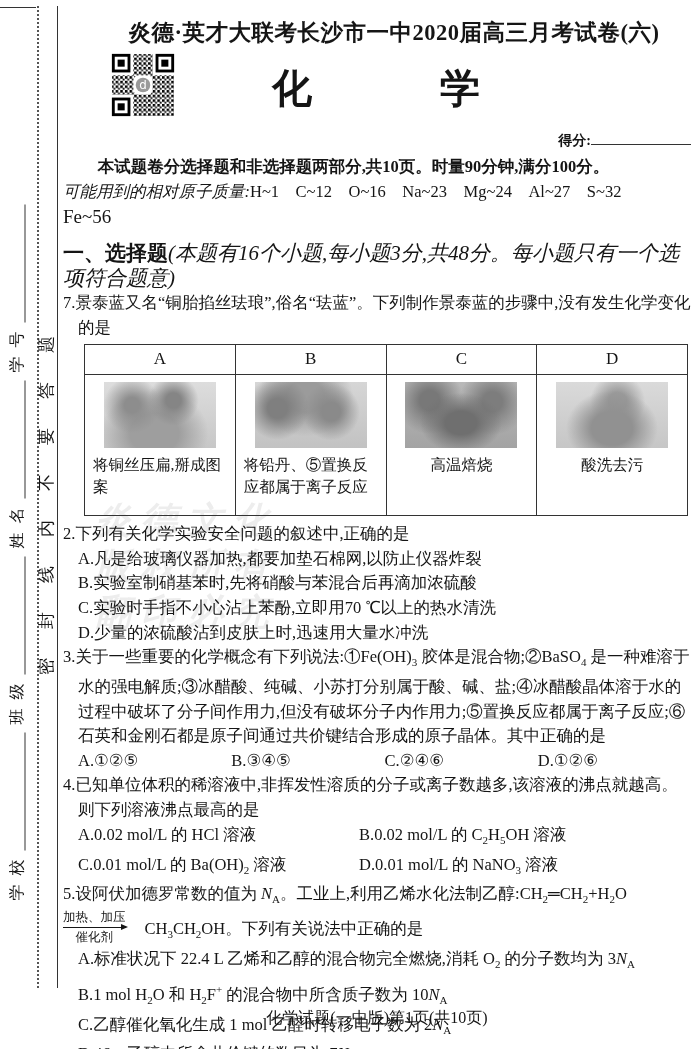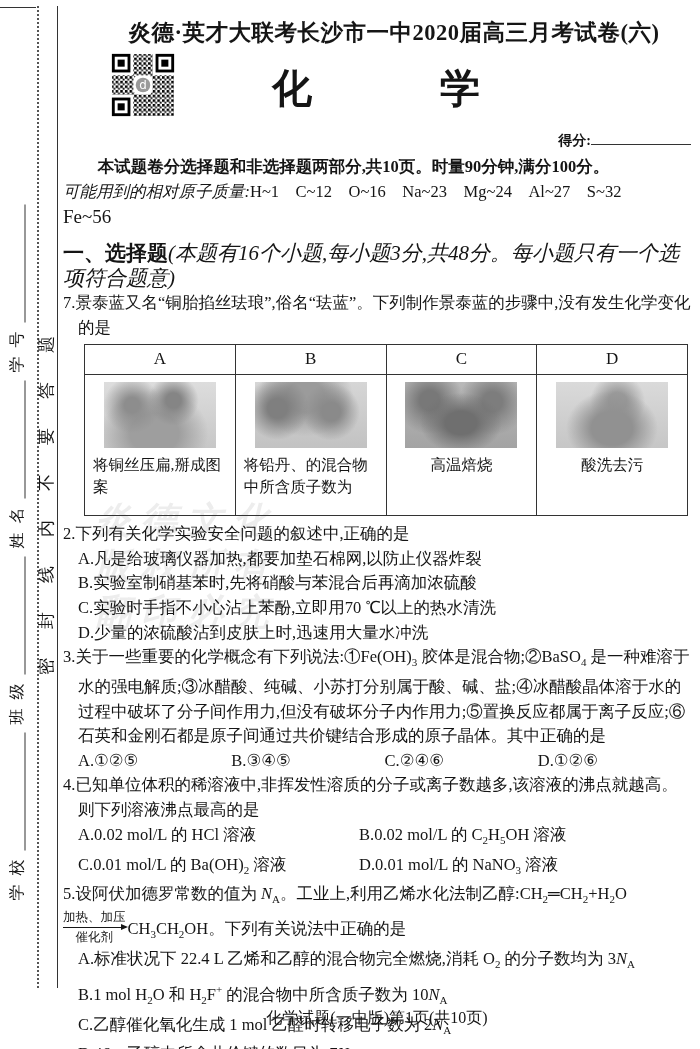--- a/index.html
+++ b/index.html
@@ -59,21 +59,21 @@
                     radial-gradient(ellipse at 45% 22%,#9b9b9b 0 22%,rgba(0,0,0,0) 55%),
                     linear-gradient(180deg,#d6d6d6,#c2c2c2);}
   .fig-c{background:radial-gradient(ellipse at 50% 62%,#6f6f6f 0 20%,rgba(0,0,0,0) 52%),
                     radial-gradient(circle at 22% 28%,#787878 0 10%,rgba(0,0,0,0) 34%),
                     radial-gradient(circle at 78% 30%,#7d7d7d 0 10%,rgba(0,0,0,0) 34%),
                     linear-gradient(180deg,#b9b9b9,#a3a3a3);}
   .fig-d{background:radial-gradient(ellipse at 50% 70%,#919191 0 26%,rgba(0,0,0,0) 58%),
                     radial-gradient(circle at 55% 30%,#9a9a9a 0 12%,rgba(0,0,0,0) 36%),
                     linear-gradient(180deg,#dadada,#c6c6c6);}
   
-  .cond{display:inline-block;vertical-align:middle;text-align:center;margin:0 2px 0 0;position:relative;top:-2px;}
+  .cond{display:inline-block;vertical-align:middle;text-align:center;margin:0 19px 0 0;position:relative;top:-2px;}
   .cond .t,.cond .b{display:block;font-size:12.5px;line-height:15px;letter-spacing:0;}
   .cond .bar{display:block;height:0;border-top:1.4px solid #151515;margin:2px 0;position:relative;}
   .cond .bar::after{content:"";position:absolute;right:-2px;top:-4.2px;
         border-left:7px solid #151515;border-top:3.6px solid transparent;border-bottom:3.6px solid transparent;}
   .footer{position:absolute;left:63px;width:628px;top:1008px;text-align:center;font-size:16px;z-index:1;}
 </style>
 </head>
 <body>
 
 <div class="page">
@@ -159,21 +159,21 @@
           <th>C</th>
           <th>D</th>
         </tr>
         <tr>
           <td>
             <div class="fig fig-a"></div>
             <div class="cap">将铜丝压扁,掰成图案</div>
           </td>
           <td>
             <div class="fig fig-b"></div>
-            <div class="cap">将铅丹、的混合物中所含质子数为</div>
+            <div class="cap">将铅丹、⑤置换反应都属于离子反应</div>
           </td>
           <td>
             <div class="fig fig-c"></div>
             <div class="cap capc">高温焙烧</div>
           </td>
           <td>
             <div class="fig fig-d"></div>
             <div class="cap capc">酸洗去污</div>
           </td>
         </tr>

